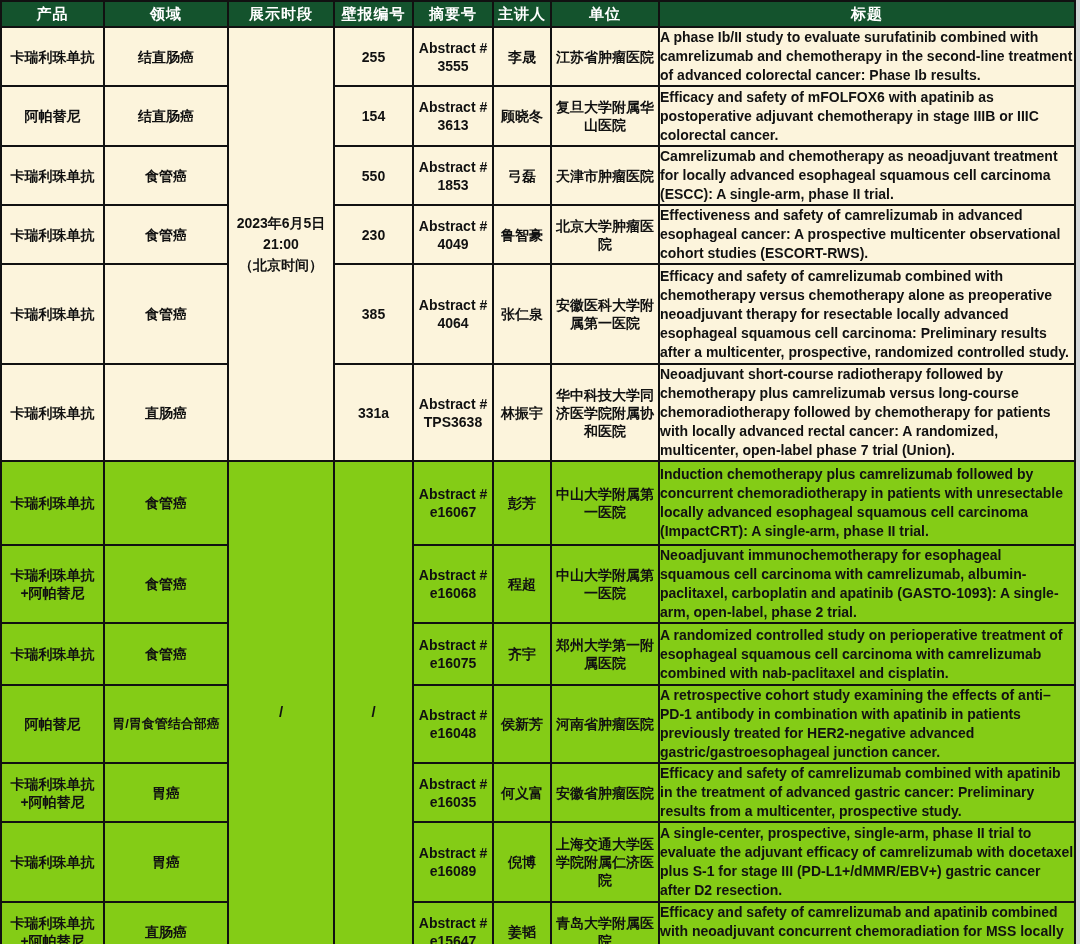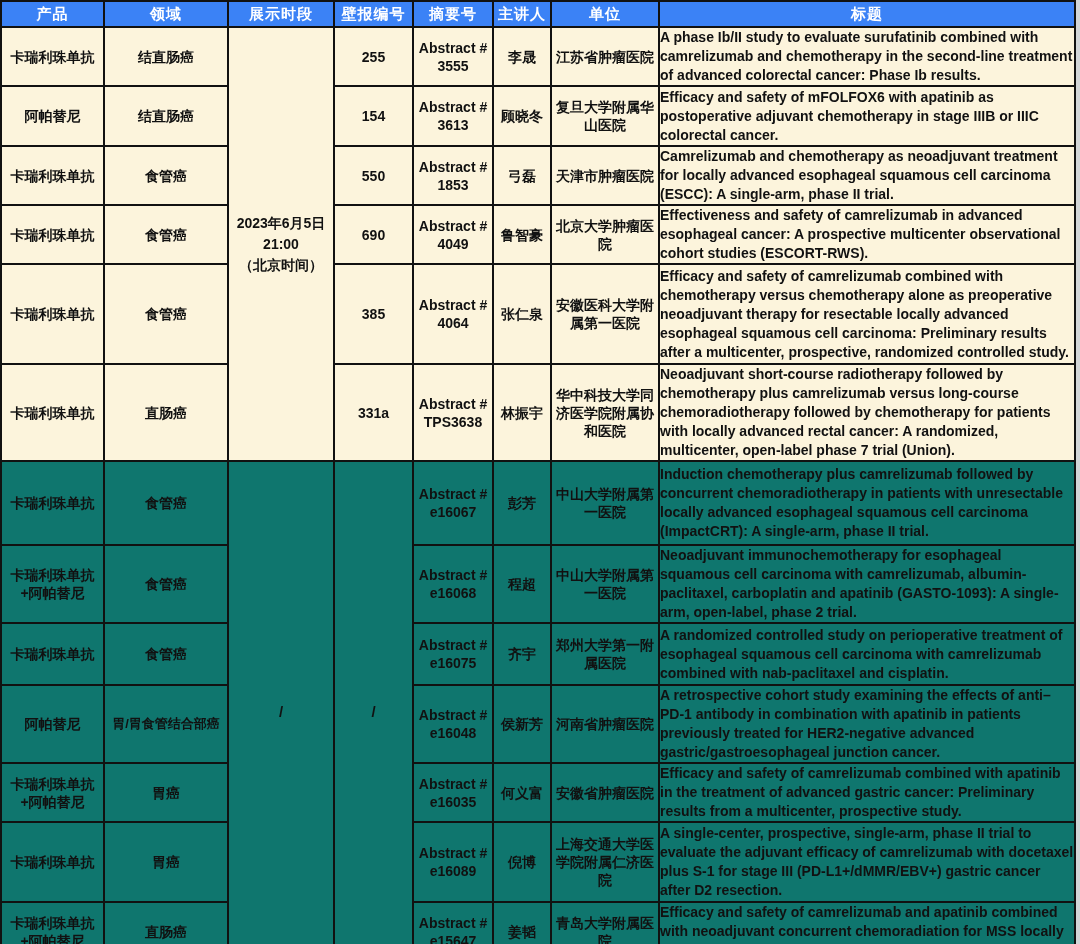--- a/index.html
+++ b/index.html
@@ -16,30 +16,30 @@
     width:1074px;
     background:#ffffff;
   }
   table.sched th, table.sched td{
     border:2px solid #111;
     overflow:hidden;
     vertical-align:middle;
     padding:0;
   }
   thead th{
-    background:#3b82f6;
+    background:#14532d;
     color:#ffffff;
     font-size:15px;
     height:24px;
     text-align:center;
     letter-spacing:1px;
   }
   tbody td{font-size:14px;}
   tr.s1 td{background:#fcf4dc;}
-  tr.s2 td{background:#0f766e;}
+  tr.s2 td{background:#84cc16;}
   td.c{text-align:center;padding:2px 2px;line-height:18px;}
   td.title-cell{
     text-align:left;
     padding:2px 4px 2px 5px;
     font-size:14px;
     line-height:19px;
     margin-top:34px;
   }
   .blk{display:block;line-height:18px;}
   .time-line{display:block;line-height:21px;}
@@ -110,21 +110,21 @@
         <span class="blk">Abstract #</span>
         <span class="blk">1853</span>
       </td>
       <td class="c">弓磊</td>
       <td class="c">天津市肿瘤医院</td>
       <td class="title-cell">Camrelizumab and chemotherapy as neoadjuvant treatment for locally advanced esophageal squamous cell carcinoma (ESCC): A single-arm, phase II trial.</td>
     </tr>
     <tr class="s1" style="height:58px">
       <td class="c">卡瑞利珠单抗</td>
       <td class="c">食管癌</td>
-      <td class="c">690</td>
+      <td class="c">230</td>
       <td class="c">
         <span class="blk">Abstract #</span>
         <span class="blk">4049</span>
       </td>
       <td class="c">鲁智豪</td>
       <td class="c">北京大学肿瘤医院</td>
       <td class="title-cell">Effectiveness and safety of camrelizumab in advanced esophageal cancer: A prospective multicenter observational cohort studies (ESCORT-RWS).</td>
     </tr>
     <tr class="s1" style="height:100px">
       <td class="c">卡瑞利珠单抗</td>

